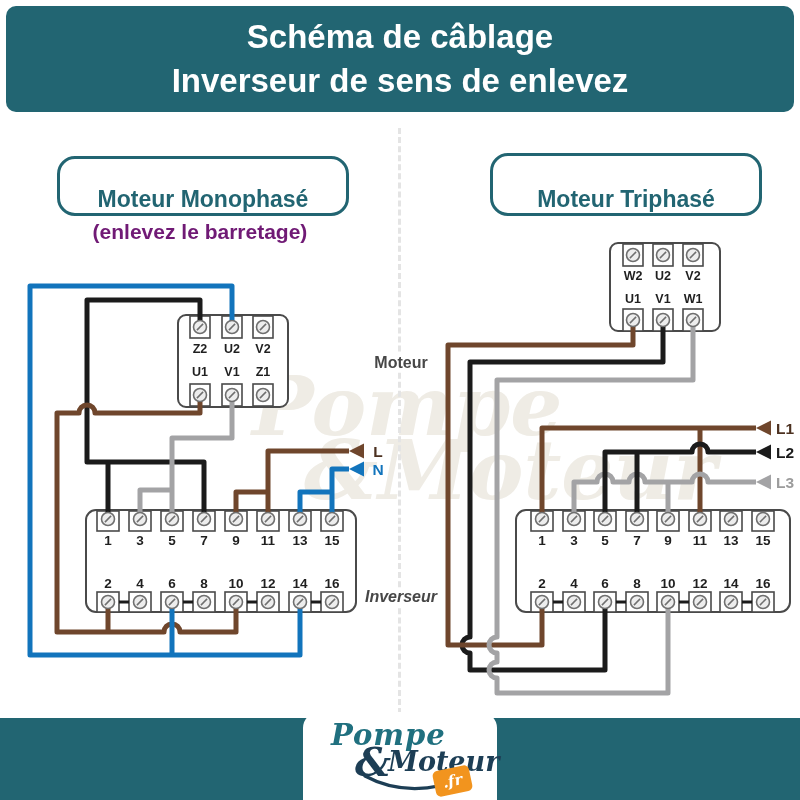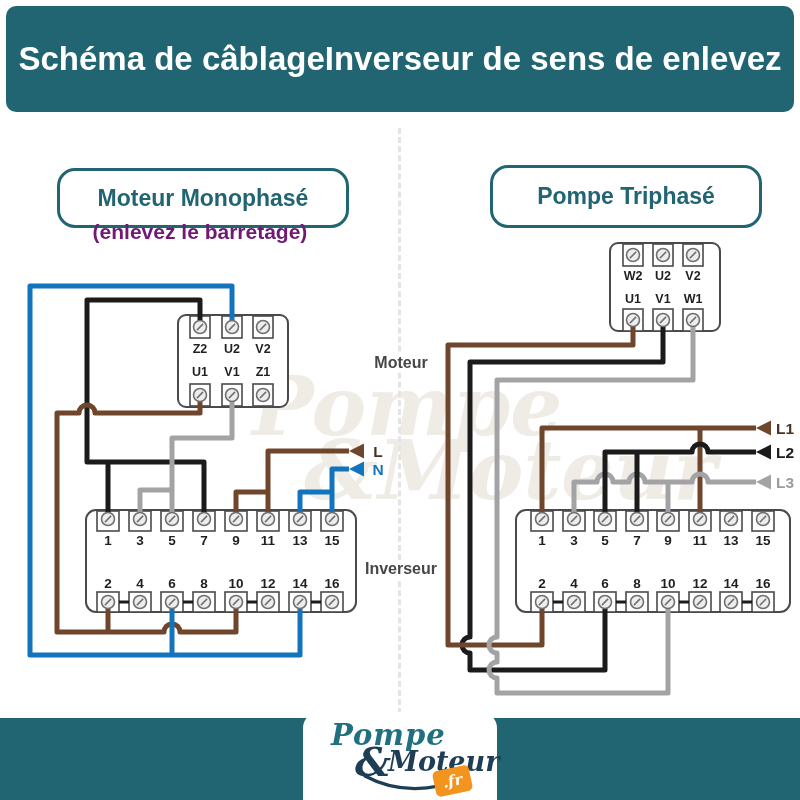--- a/index.html
+++ b/index.html
@@ -1,41 +1,41 @@
 <!DOCTYPE html>
 <html><head>
 <meta charset="utf-8">
 <style>
   html,body{margin:0;padding:0;background:#fff;}
   .page{position:relative;width:800px;height:800px;background:#ffffff;overflow:hidden;
         font-family:"Liberation Sans",sans-serif;}
   
   .banner{position:absolute;left:6px;top:6px;width:788px;height:106px;background:#226572;
-          border-radius:10px;color:#ffffff;display:flex;align-items:center;
+          border-radius:10px;color:#ffffff;display:flex;flex-direction:column;align-items:center;
           justify-content:center;font-weight:bold;font-size:33px;line-height:1.32;text-align:center;z-index:2;}
   
   .watermark{position:absolute;left:252px;top:372px;z-index:0;color:#efece5;
              font-family:"DejaVu Serif",serif;font-style:italic;font-weight:bold;line-height:0.85;}
   .watermark .w1{font-size:82px;display:block;}
   .watermark .w2{font-size:82px;display:block;margin-left:52px;margin-top:-6px;}
   
   .divider{position:absolute;left:398px;top:128px;height:586px;width:0;
            border-left:3px dashed #e4e4e4;z-index:0;}
   
   .pill{position:absolute;border:3px solid #226572;border-radius:18px;color:#226572;
-        display:flex;align-items:center;justify-content:center;font-weight:800;z-index:2;background:transparent;margin-top:12px;}
+        display:flex;align-items:flex-end;justify-content:center;font-weight:800;z-index:2;background:transparent;}
   .pill-left{left:57px;top:156px;width:286px;height:54px;font-size:23px;}
   .pill-right{left:490px;top:153px;width:266px;height:57px;font-size:23px;}
   .note{position:absolute;left:40px;top:220px;width:320px;text-align:center;color:#701a75;
         font-weight:700;font-size:21px;z-index:2;}
   
   .ann{position:absolute;transform:translateX(-50%);color:#474747;font-size:16px;font-weight:600;
        background:#ffffff;padding:0 6px;z-index:2;}
   .ann-motor{left:401px;top:354px;}
-  .ann-inverter{left:401px;top:560px;}
+  .ann-inverter{left:401px;top:588px;font-style:italic;}
   
   #diagram{position:absolute;left:0;top:0;z-index:1;}
   
   .footer-band{position:absolute;left:0;top:718px;width:800px;height:82px;background:#226572;z-index:3;}
   .footer-box{position:absolute;left:303px;top:712px;width:194px;height:88px;background:#ffffff;
               border-radius:16px 16px 0 0;z-index:4;font-family:"DejaVu Serif",serif;font-style:italic;}
   .logo-pompe{position:absolute;left:28px;top:6px;font-size:29px;font-weight:bold;color:#20707f;letter-spacing:1px;}
   .logo-amp{position:absolute;left:52px;top:26px;font-size:40px;font-weight:bold;color:#1d3e55;}
   .logo-moteur{position:absolute;left:85px;top:34px;font-size:27px;font-weight:bold;color:#1d3e55;}
   .logo-swoosh{position:absolute;left:58px;top:58px;}
@@ -59,21 +59,21 @@
   </div>
 
   <div class="divider"></div>
 
   <div class="pill pill-left">
     <span>Moteur Monophasé</span>
   </div>
   <div class="note">(enlevez le barretage)</div>
 
   <div class="pill pill-right">
-    <span>Pompe Triphasé</span>
+    <span>Moteur Triphasé</span>
   </div>
 
   <div class="ann ann-motor">Moteur</div>
   <div class="ann ann-inverter">Inverseur</div>
 
   <svg id="diagram" width="800" height="800" viewBox="0 0 800 800">
       <rect x="178" y="315" width="110" height="92" rx="8" fill="#ffffff" stroke="#4a4a4a" stroke-width="2"></rect>
       <rect x="190" y="316" width="20" height="22" fill="#ffffff" stroke="#4a4a4a" stroke-width="1.6"></rect>
       <text x="200" y="352.5" text-anchor="middle" font-size="12.5" font-weight="700" fill="#1f1f1f" font-family="&quot;Liberation Sans&quot;,sans-serif">Z2</text>
       <rect x="190" y="384" width="20" height="22" fill="#ffffff" stroke="#4a4a4a" stroke-width="1.6"></rect>

